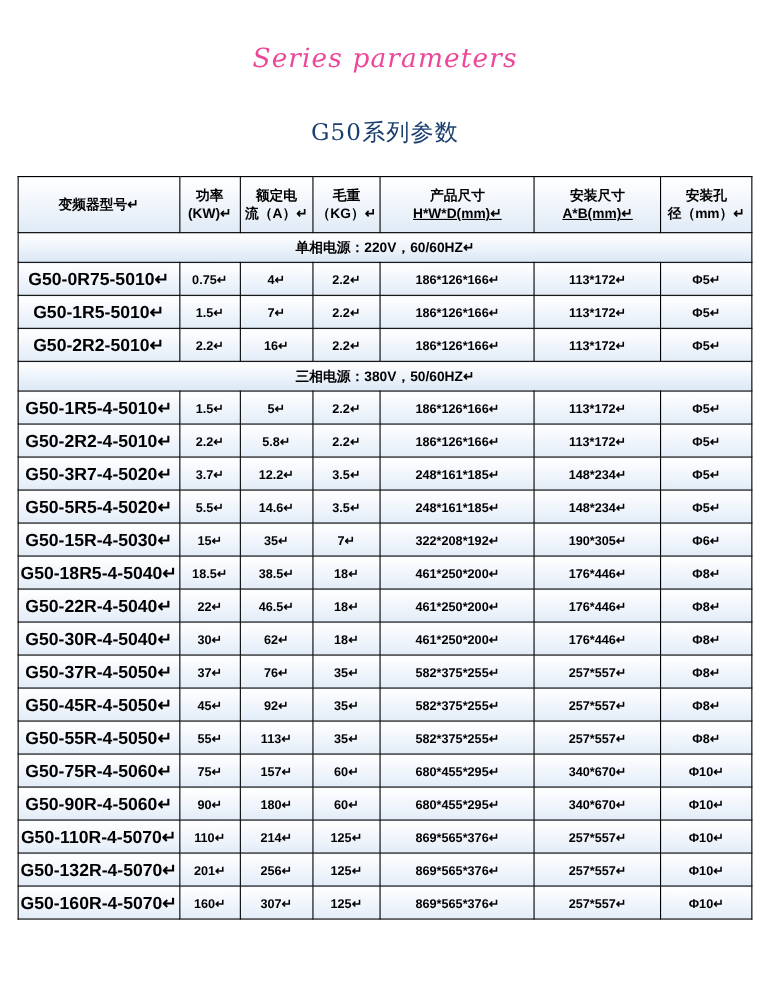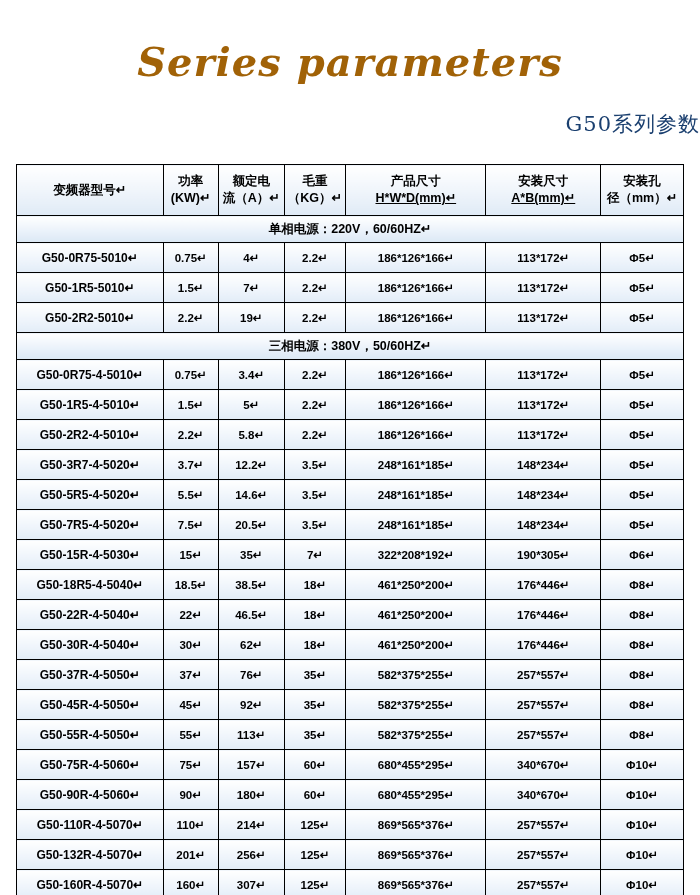--- a/index.html
+++ b/index.html
@@ -20,34 +20,33 @@
     height: 895px;
     box-sizing: border-box;
   }
   .header {
     text-align: center;
     padding-top: 40px;
   }
   .script-title {
     font-family: "DejaVu Serif", serif;
     font-style: italic;
-    font-size: 40px;
-    color: #a16207;
+    font-size: 24px;
+    color: #ec4899;
     letter-spacing: 1px;
     line-height: 1.1;
-    font-weight: bold;
+    font-weight: normal;
     text-shadow: 0 1px 0 #ffffff;
   }
   .sub-title {
-    margin-top: 26px;
+    margin-top: 40px;
     font-family: "DejaVu Serif", serif;
     font-size: 21px;
     color: #1a3f6f;
     letter-spacing: 1px;
-    text-align: right;
   }
   .table-wrap {
     margin: 26px auto 0 auto;
     width: 668px;
   }
   table.params {
     border-collapse: collapse;
     width: 100%;
     table-layout: fixed;
     background: linear-gradient(to bottom, #ffffff 0%, #f2f7fc 100%);
@@ -64,21 +63,21 @@
     color: #000;
     background-image: linear-gradient(to bottom, #ffffff 0%, #eef4fb 60%, #e2ecf7 100%);
   }
   table.params th {
     height: 50px;
     font-size: 12.5px;
     line-height: 1.35;
     background-image: linear-gradient(to bottom, #ffffff 0%, #edf3fa 60%, #dfeaf6 100%);
   }
   table.params td.model {
-    font-size: 12px;
+    font-size: 16px;
   }
   tr.section td {
     height: 26px;
     font-size: 12.5px;
     background-image: linear-gradient(to bottom, #ffffff 0%, #e9f1fa 60%, #dbe8f5 100%);
   }
   .col-model { width: 138px; }
   .col-power { width: 52px; }
   .col-current { width: 62px; }
   .col-weight { width: 58px; }
@@ -159,40 +158,31 @@
           <td>1.5↵</td>
           <td>7↵</td>
           <td>2.2↵</td>
           <td>186*126*166↵</td>
           <td>113*172↵</td>
           <td>Φ5↵</td>
         </tr>
         <tr>
           <td class="model">G50-2R2-5010↵</td>
           <td>2.2↵</td>
-          <td>19↵</td>
+          <td>16↵</td>
           <td>2.2↵</td>
           <td>186*126*166↵</td>
           <td>113*172↵</td>
           <td>Φ5↵</td>
         </tr>
 
         <tr class="section">
           <td colspan="7">三相电源：380V，50/60HZ↵</td>
         </tr>
 
-        <tr>
-          <td class="model">G50-0R75-4-5010↵</td>
-          <td>0.75↵</td>
-          <td>3.4↵</td>
-          <td>2.2↵</td>
-          <td>186*126*166↵</td>
-          <td>113*172↵</td>
-          <td>Φ5↵</td>
-        </tr>
         <tr>
           <td class="model">G50-1R5-4-5010↵</td>
           <td>1.5↵</td>
           <td>5↵</td>
           <td>2.2↵</td>
           <td>186*126*166↵</td>
           <td>113*172↵</td>
           <td>Φ5↵</td>
         </tr>
         <tr>
@@ -210,29 +200,20 @@
           <td>12.2↵</td>
           <td>3.5↵</td>
           <td>248*161*185↵</td>
           <td>148*234↵</td>
           <td>Φ5↵</td>
         </tr>
         <tr>
           <td class="model">G50-5R5-4-5020↵</td>
           <td>5.5↵</td>
           <td>14.6↵</td>
-          <td>3.5↵</td>
-          <td>248*161*185↵</td>
-          <td>148*234↵</td>
-          <td>Φ5↵</td>
-        </tr>
-        <tr>
-          <td class="model">G50-7R5-4-5020↵</td>
-          <td>7.5↵</td>
-          <td>20.5↵</td>
           <td>3.5↵</td>
           <td>248*161*185↵</td>
           <td>148*234↵</td>
           <td>Φ5↵</td>
         </tr>
         <tr>
           <td class="model">G50-15R-4-5030↵</td>
           <td>15↵</td>
           <td>35↵</td>
           <td>7↵</td>

